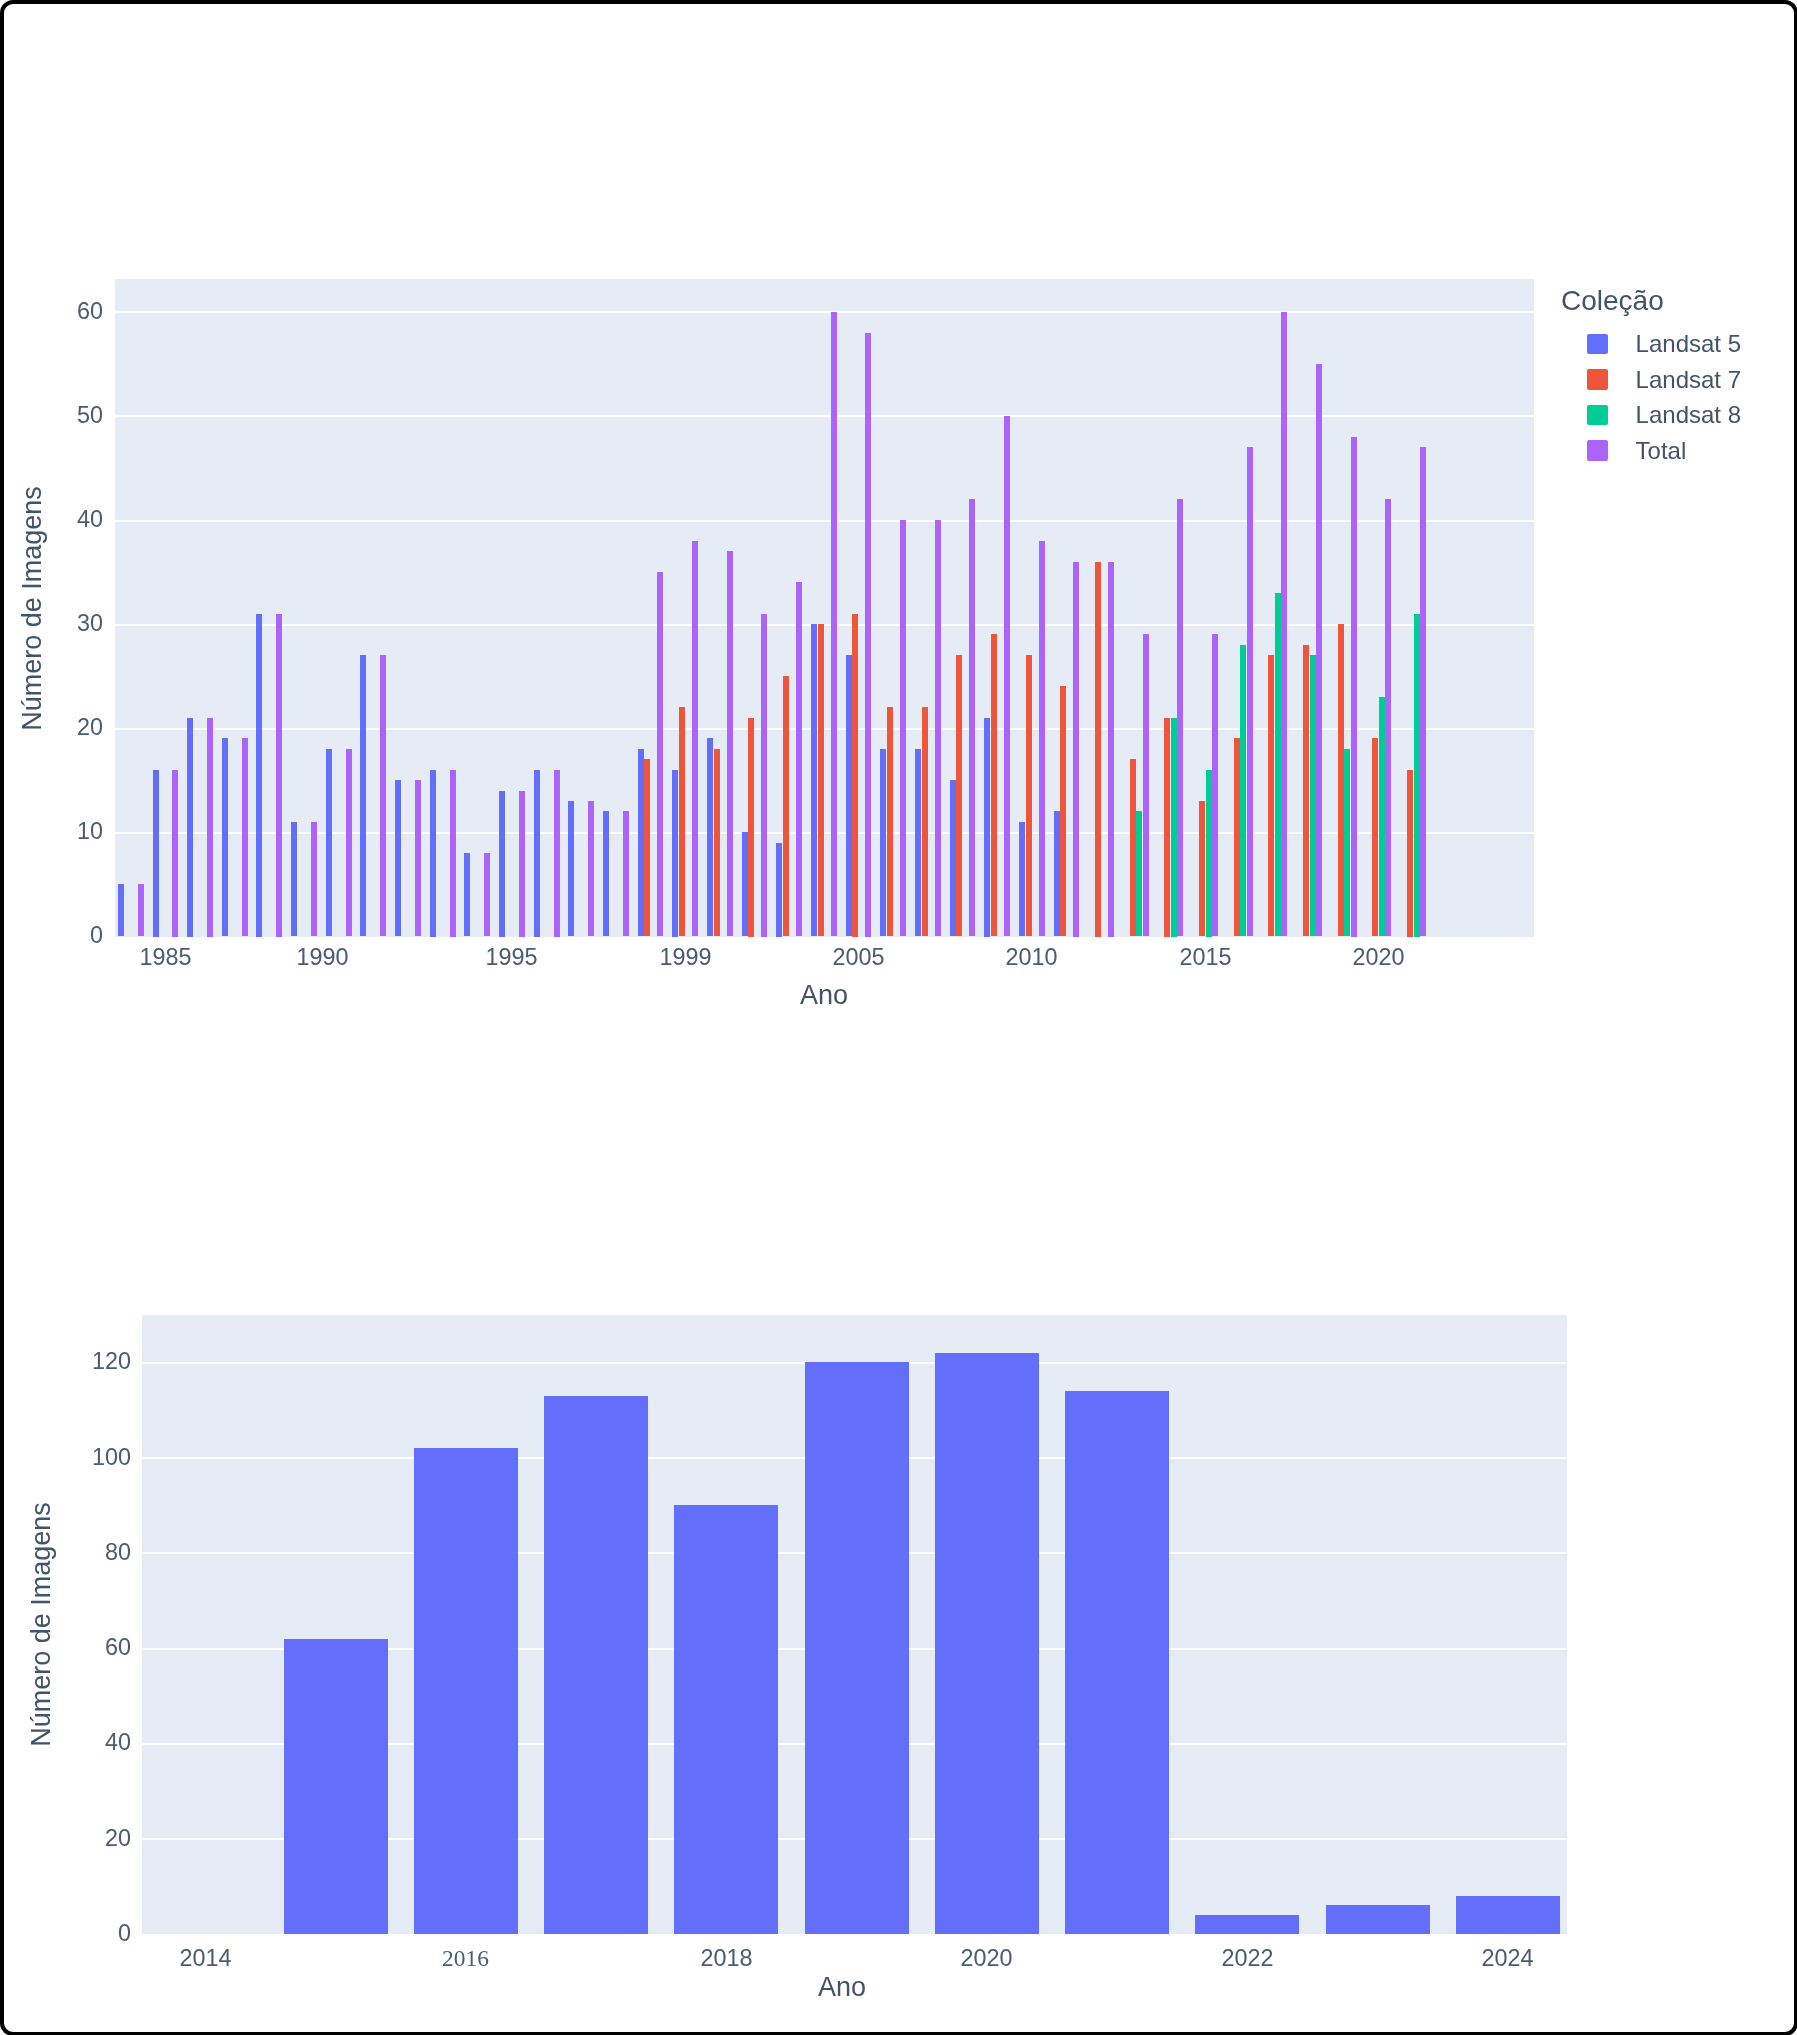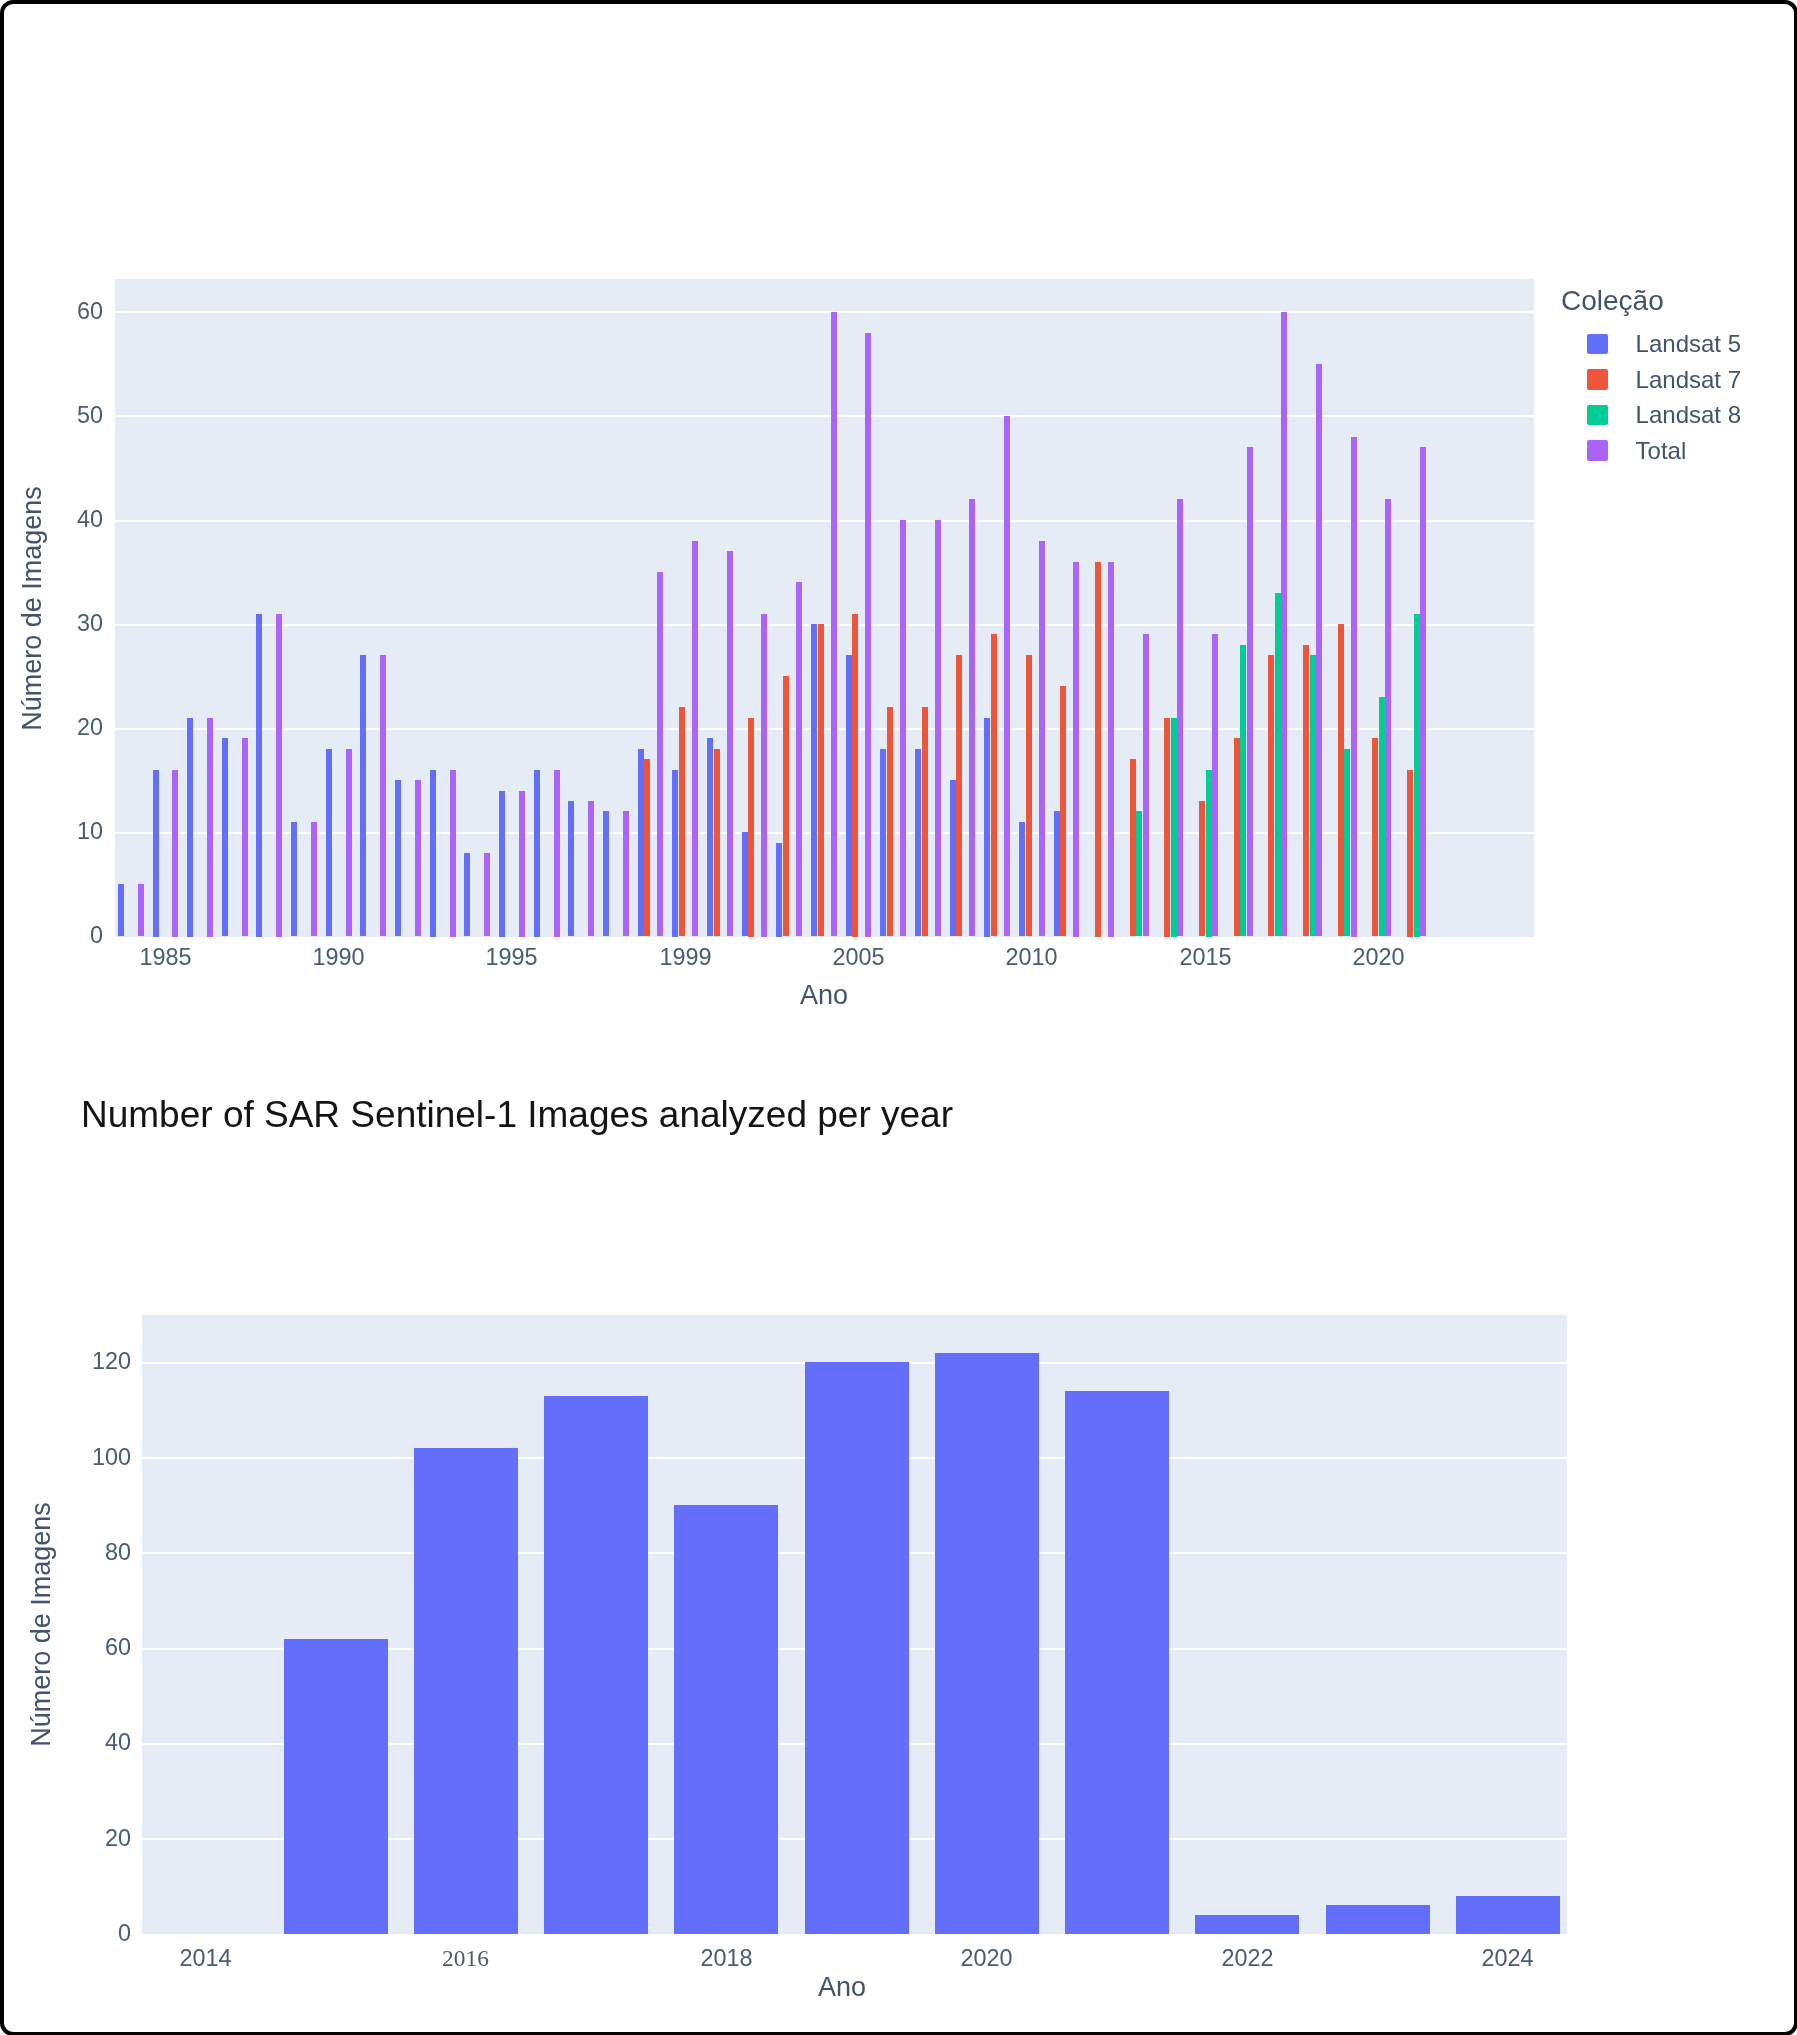--- a/index.html
+++ b/index.html
@@ -64,21 +64,20 @@
           <div class="legend-swatch" style="background: rgb(0, 204, 150);"></div>
           <div class="legend-label">Landsat 8</div>
         </div>
         <div class="legend-item">
           <div class="legend-swatch" style="background: rgb(171, 99, 250);"></div>
           <div class="legend-label">Total</div>
         </div>
       </div>
   </div>
 
-  <div class="heading" id="heading-sar">Number of SAR Sentinel-1 Images analyzed per year</div>
 
   <div class="plot-area" id="plot-2">
       <div class="gridline" style="top: 523px; background: rgb(255, 255, 255);"></div>
       <div class="gridline" style="top: 428px; background: rgb(255, 255, 255);"></div>
       <div class="gridline" style="top: 333px; background: rgb(255, 255, 255);"></div>
       <div class="gridline" style="top: 237px; background: rgb(255, 255, 255);"></div>
       <div class="gridline" style="top: 142px; background: rgb(255, 255, 255);"></div>
       <div class="gridline" style="top: 47px; background: rgb(255, 255, 255);"></div>
     </div>
   <div class="axis-title-x" id="xtitle-2">Ano</div>
@@ -87,21 +86,21 @@
     </div>
 
 <div class="y-tick" style="left: 24px; top: 918px;">0</div>
     <div class="y-tick" style="left: 24px; top: 814px;">10</div>
     <div class="y-tick" style="left: 24px; top: 710px;">20</div>
     <div class="y-tick" style="left: 24px; top: 606px;">30</div>
     <div class="y-tick" style="left: 24px; top: 502px;">40</div>
     <div class="y-tick" style="left: 24px; top: 398px;">50</div>
     <div class="y-tick" style="left: 24px; top: 294px;">60</div>
     <div class="x-tick" style="left: 96px; top: 940px;">1985</div>
-    <div class="x-tick" style="left: 269px; top: 940px;">1990</div>
+    <div class="x-tick" style="left: 253px; top: 940px;">1990</div>
     <div class="x-tick" style="left: 442px; top: 940px;">1995</div>
     <div class="x-tick" style="left: 616px; top: 940px;">1999</div>
     <div class="x-tick" style="left: 789px; top: 940px;">2005</div>
     <div class="x-tick" style="left: 962px; top: 940px;">2010</div>
     <div class="x-tick" style="left: 1136px; top: 940px;">2015</div>
     <div class="x-tick" style="left: 1309px; top: 940px;">2020</div>
     <div class="bar" style="left: 114px; top: 880px; width: 5.6px; height: 52px; background: rgb(99, 110, 250);"></div>
     <div class="bar" style="left: 149px; top: 766px; width: 5.6px; height: 167px; background: rgb(99, 110, 250);"></div>
     <div class="bar" style="left: 183px; top: 714px; width: 5.6px; height: 219px; background: rgb(99, 110, 250);"></div>
     <div class="bar" style="left: 218px; top: 734px; width: 5.6px; height: 198px; background: rgb(99, 110, 250);"></div>

